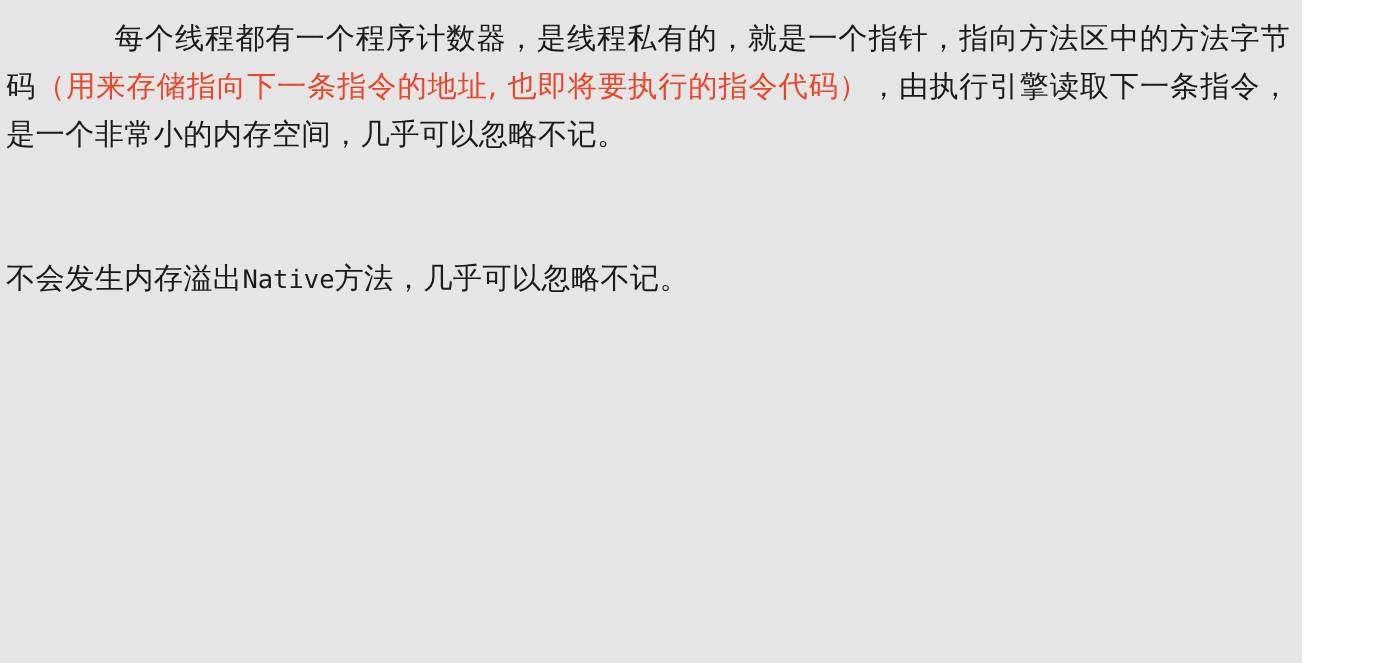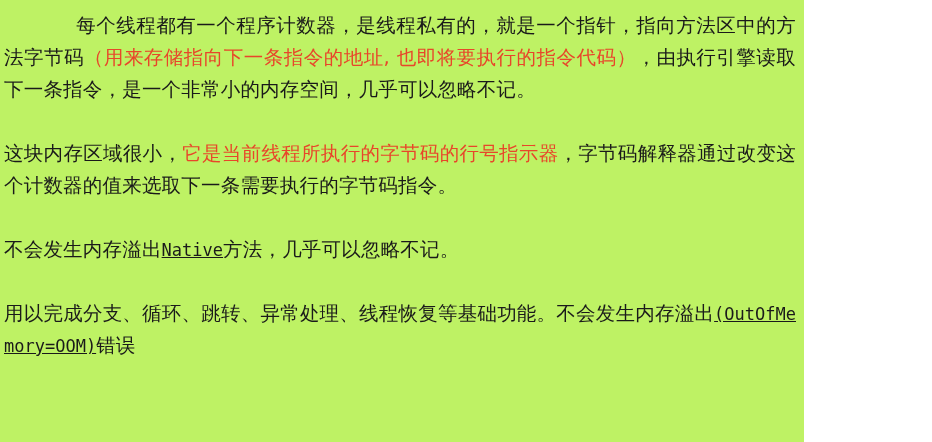--- a/index.html
+++ b/index.html
@@ -8,23 +8,23 @@
     background: #ffffff;
   }
   body {
     width: 932px;
     height: 442px;
     overflow: hidden;
     font-family: "DejaVu Sans", "Liberation Sans", sans-serif;
   }
   .page {
     position: relative;
-    width: 804px;
+    width: 868px;
     height: 442px;
-    background: #bef264;
+    background: #e5e5e5;
     padding: 0;
     box-sizing: border-box;
   }
   .doc {
     padding: 10px 8px 0 4px;
     box-sizing: border-box;
   }
   p.para {
     margin: 0;
     font-size: 19.5px;
@@ -42,29 +42,26 @@
     display: inline-block;
     width: 72px;
   }
   .hl {
     color: #e8462a;
   }
   .mono {
     font-family: "DejaVu Sans Mono", "Liberation Mono", monospace;
     font-size: 17px;
     letter-spacing: 0;
-    text-decoration: underline;
   }
 </style>
 </head>
 <body>
 
 <div class="page">
   <div class="doc" id="doc-body">
       <p class="para"><span class="indent"></span><span>每个线程都有一个程序计数器，是线程私有的，就是一个指针，指向方法区中的方法字节码</span><span class="hl">（用来存储指向下一条指令的地址, 也即将要执行的指令代码）</span><span>，由执行引擎读取下一条指令，是一个非常小的内存空间，几乎可以忽略不记。</span></p>
       <div class="spacer"></div>
-      <p class="para"><span>这块内存区域很小，</span><span class="hl">它是当前线程所执行的字节码的行号指示器</span><span>，字节码解释器通过改变这个计数器的值来选取下一条需要执行的字节码指令。</span></p>
       <div class="spacer"></div>
       <p class="para"><span>不会发生内存溢出</span><span class="mono">Native</span><span>方法，几乎可以忽略不记。</span></p>
       <div class="spacer"></div>
-      <p class="para"><span>用以完成分支、循环、跳转、异常处理、线程恢复等基础功能。不会发生内存溢出</span><span class="mono">(OutOfMemory=OOM)</span><span>错误</span></p>
     </div>
 </div>
 
 </body></html>

